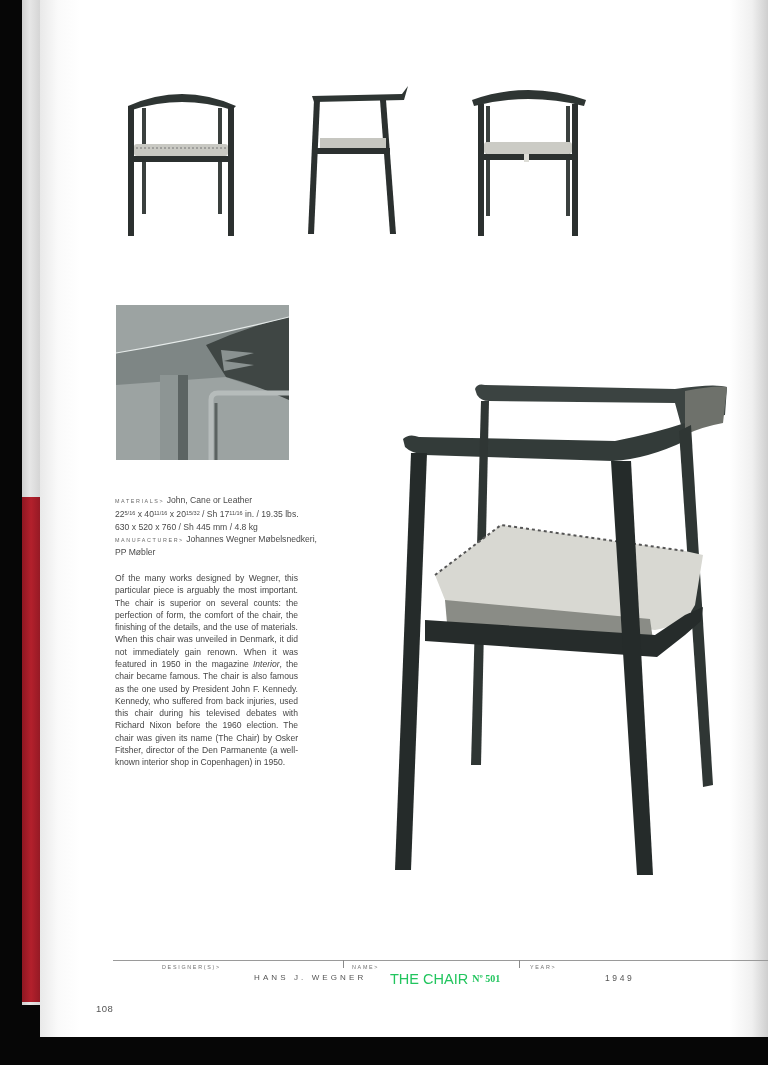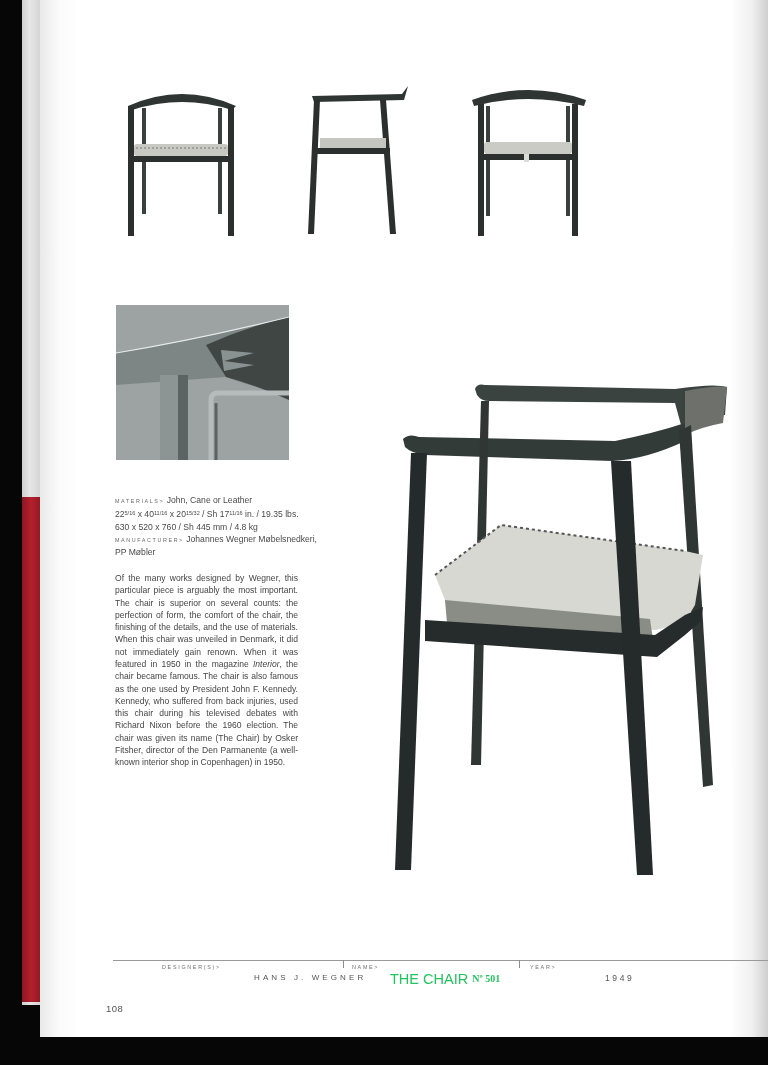--- a/index.html
+++ b/index.html
@@ -50,21 +50,21 @@
 
   
   .credit-rule { position: absolute; left: 113px; top: 960px; width: 655px; height: 1px; background: #9a9a9a; }
   .credit-divider { position: absolute; top: 960px; width: 1px; height: 8px; background: #8a8a8a; }
   .credit-label { position: absolute; top: 964px; font-size: 5.4px; letter-spacing: 1.7px; color: #707070; text-transform: uppercase; }
   .credit-value { position: absolute; color: #555; }
   .designer-value { left: 229px; top: 973px; font-size: 8px; letter-spacing: 3.1px; padding-left: 25px; }
   .name-value { left: 390px; top: 971px; font-size: 14.5px; color: #22c55e; font-family: "Liberation Sans", sans-serif; }
   .name-no { font-family: "Liberation Serif", serif; font-size: 10px; font-weight: bold; vertical-align: 2px; margin-left: 4px; }
   .year-value { left: 566px; top: 973px; font-size: 8.5px; letter-spacing: 2.6px; margin-left: 39px; }
-  .page-number { position: absolute; left: 106px; top: 1003px; font-size: 9.5px; color: #555; letter-spacing: 0.5px; }
+  .page-number { position: absolute; left: 96px; top: 1003px; font-size: 9.5px; color: #555; letter-spacing: 0.5px; }
 </style>
 </head>
 <body>
 
 <div class="backdrop"></div>
 <div class="spine-strip"></div>
 <div class="red-edge"></div>
 <div class="page"></div>
 
 <div class="view-chair" style="left:124px; top:86px;">

